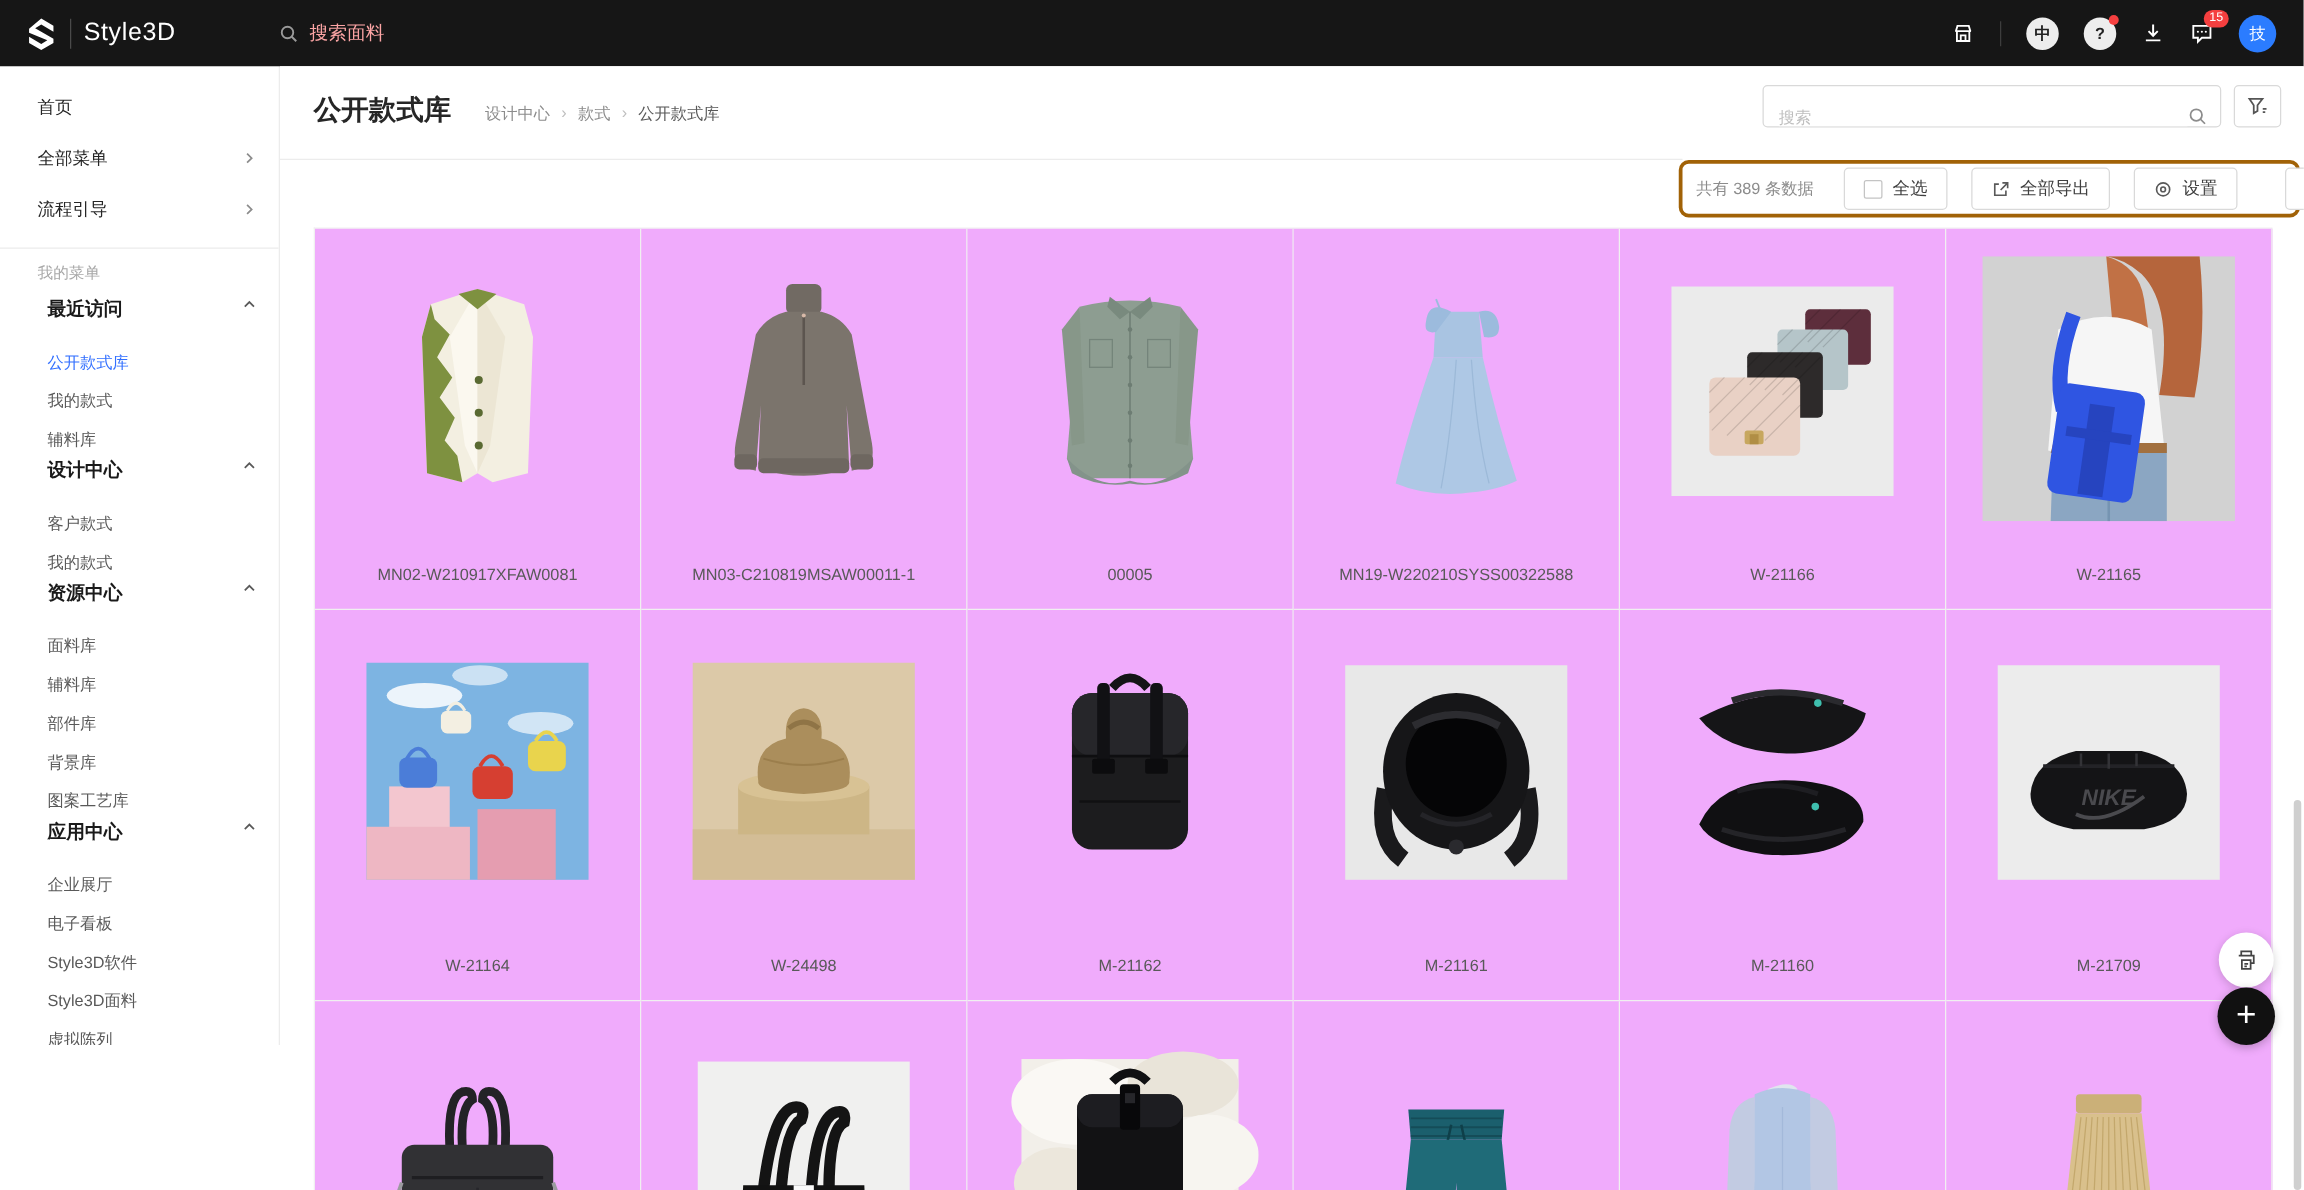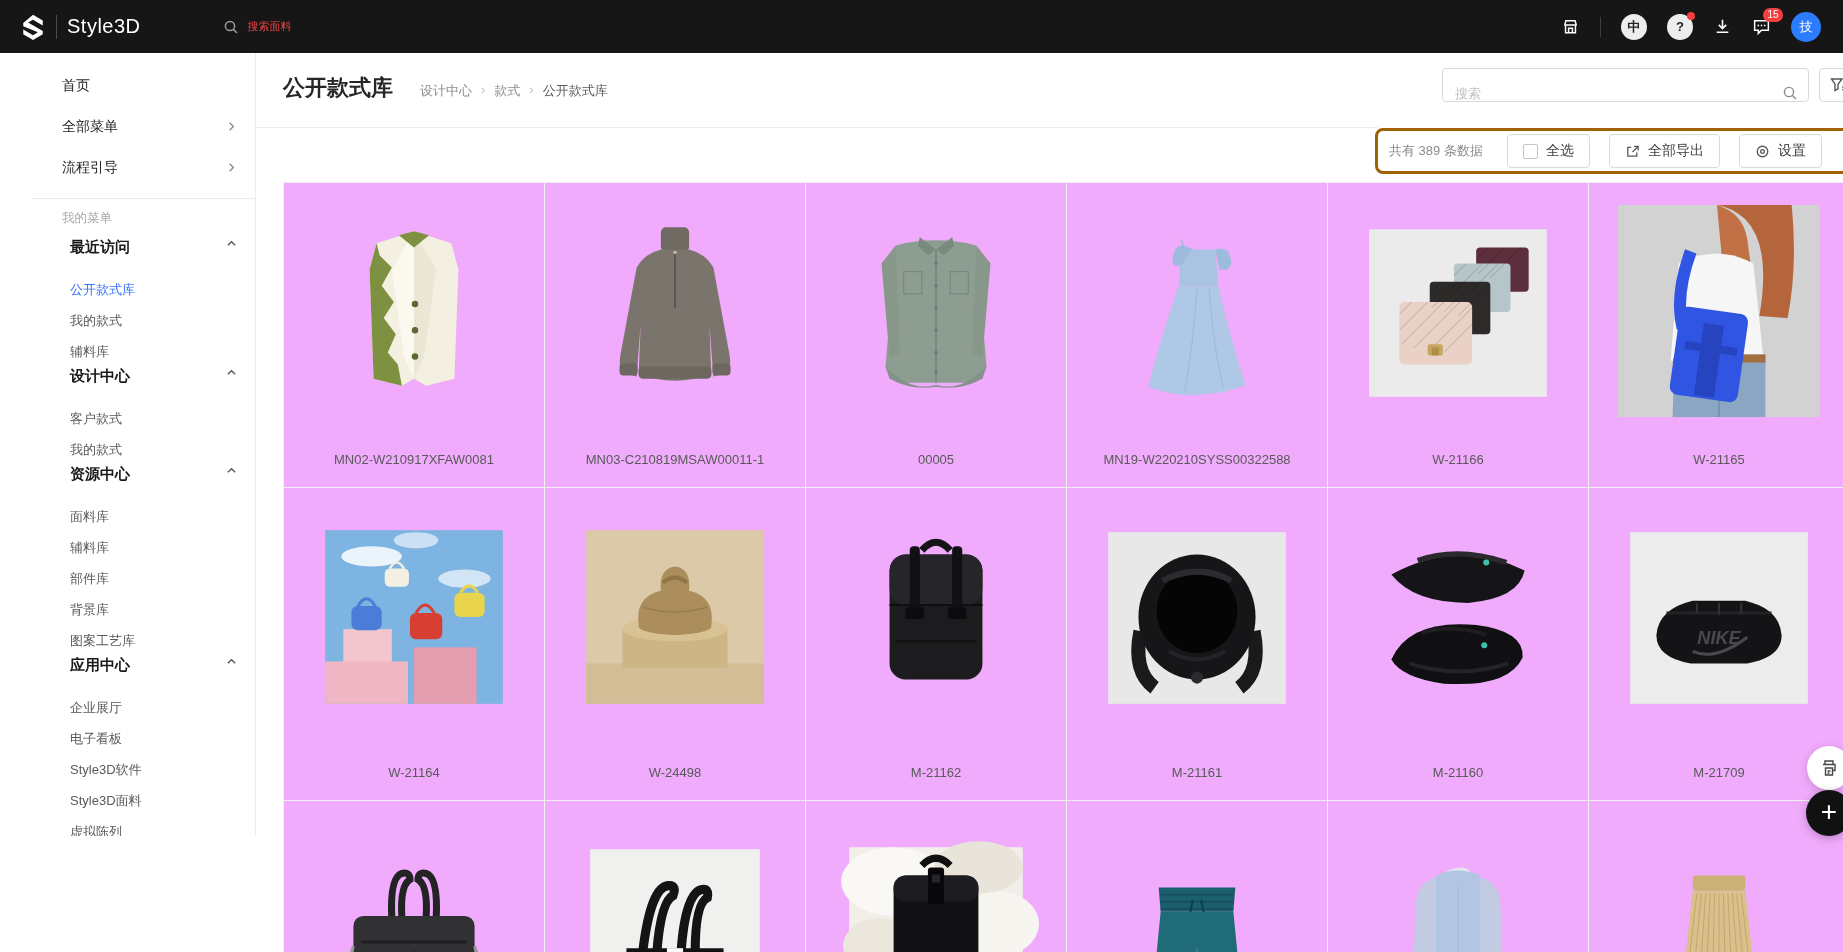--- a/index.html
+++ b/index.html
@@ -8,35 +8,35 @@
   .app { width:1843px; height:836px; display:flex; flex-direction:column; }
 
   
   .topbar { height:53px; background:#161616; display:flex; align-items:center; flex:none; position:relative; }
   .logo { display:flex; align-items:center; gap:10px; padding-left:20px; cursor:pointer; }
   .logo svg { width:26px; height:26px; display:block; }
   .logo-divider { width:1px; height:24px; background:#4a4a4a; }
   .logo-text { color:#fff; font-size:20px; letter-spacing:.5px; }
   .topbar-search { display:flex; align-items:center; gap:9px; margin-left:82px; cursor:text; }
   .topbar-search svg { width:16px; height:16px; }
-  .topbar-search span { color:#ef4444; font-size:11px;text-align:center; }
+  .topbar-search span { color:#fca5a5; font-size:15px;text-align:center; }
   .topbar-right { margin-left:auto; display:flex; align-items:center; gap:20px; padding-right:22px; }
   .tb-icon-btn { background:none; border:none; cursor:pointer; position:relative; display:flex; align-items:center; }
   .tb-icon-btn svg { width:19px; height:19px; }
   .tb-vdiv { width:1px; height:20px; background:#3d3d3d; }
   .tb-circle { width:26px; height:26px; border-radius:50%; background:#ededed; color:#222;
     font-size:13px; font-weight:bold; display:flex; align-items:center; justify-content:center; }
   .tb-dot { position:absolute; top:-2px; right:-2px; width:8px; height:8px; border-radius:50%; background:#f53f3f; }
   .tb-badge { position:absolute; top:-9px; right:-12px; background:#f53f3f; color:#fff; font-size:10px;
     line-height:14px; padding:0 4px; border-radius:8px; min-width:20px; text-align:center; }
   .avatar { width:30px; height:30px; border-radius:50%; background:#2b7cff; color:#fff; font-size:13px;
     display:flex; align-items:center; justify-content:center; border:none; cursor:pointer; }
 
   
-  .body { flex:1; display:flex; min-height:0;padding-left:32px; }
+  .body { flex:1; display:flex; min-height:0; }
   .sidebar { width:224px; flex:none; border-right:1px solid #ececec; padding-top:12px; overflow:hidden; background:#fff; }
   .sb-top-item { height:41px; display:flex; align-items:center; padding:0 18px 0 30px; font-size:14px;
     color:#262626; cursor:pointer; }
   .sb-top-item .chev { margin-left:auto; color:#8c8c8c; }
   .sb-divider { height:1px; background:#ececec; margin:10px 0 0 0; }
   .sb-section-label { height:39px; display:flex; align-items:center; padding-left:30px; font-size:12.5px; color:#a8a8a8; }
   .sb-group-header { height:36px; display:flex; align-items:flex-start; padding:0 18px 0 38px; font-size:15px;
     font-weight:bold; color:#1a1a1a; cursor:pointer; }
   .sb-group-header .chev { margin-left:auto; color:#595959; font-weight:normal; }
   .sb-item { height:31px; display:flex; align-items:center; padding-left:38px; font-size:13px; color:#595959; cursor:pointer; }

